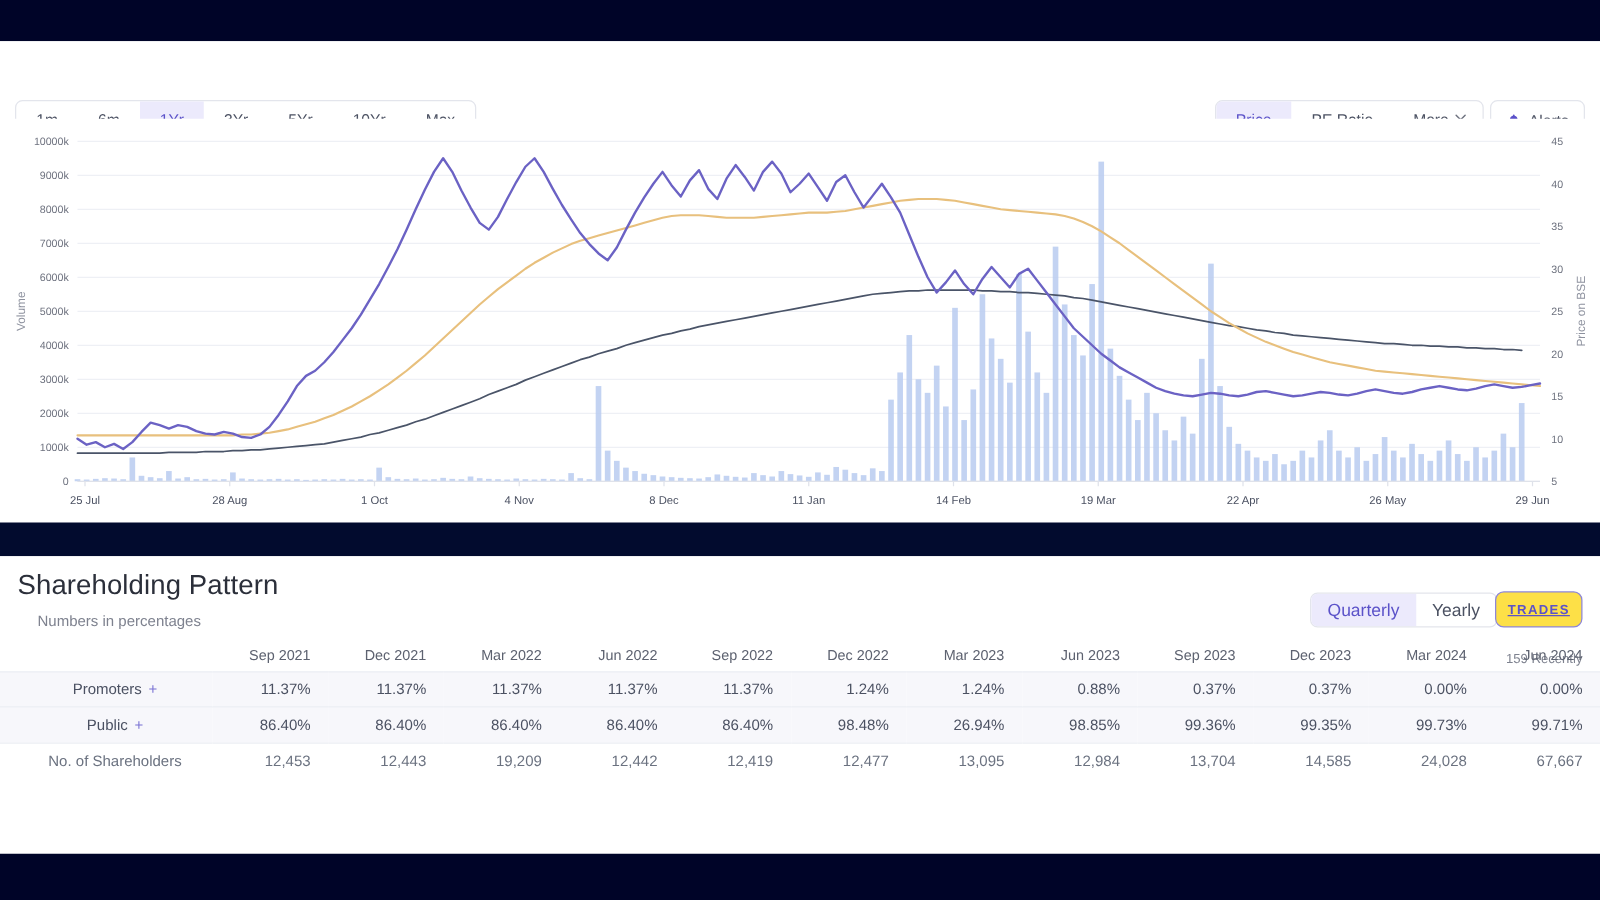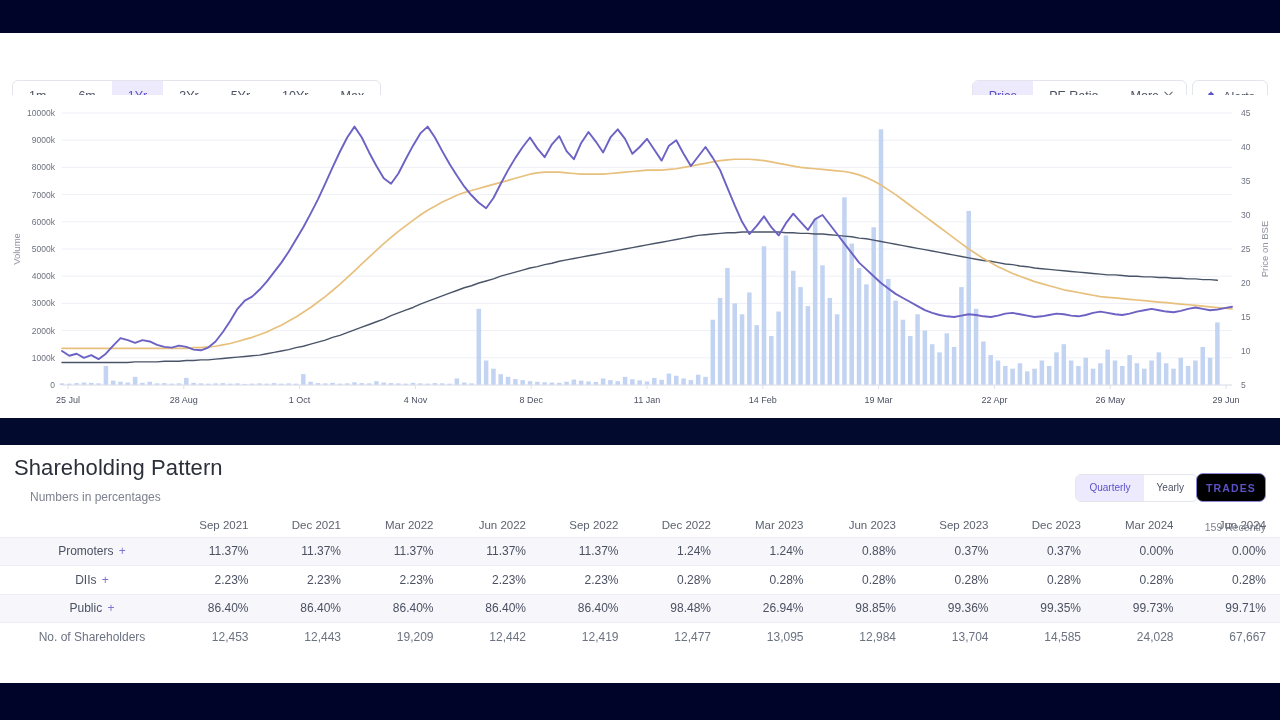--- a/index.html
+++ b/index.html
@@ -50,26 +50,27 @@
   .ax-label { font-size:9.5px; fill:#8d919e; font-family:"Liberation Sans", sans-serif; }
   .ax-tick  { font-size:8.5px; fill:#6e727f; font-family:"Liberation Sans", sans-serif; }
   .ax-xtick { font-size:9px;   fill:#4b5162; font-family:"Liberation Sans", sans-serif; }
 
   
   .sh { position:absolute; left:0; top:445px; width:1280px; height:238px; background:#fff; }
   .sh-title { position:absolute; left:14px; top:10px; font-size:22px; color:#2b2f3a; font-weight:400; letter-spacing:.1px;text-align:center; }
   .sh-sub   { position:absolute; left:30px; top:45px; font-size:12px; color:#7e828f; }
 
   .seg-period { position:absolute; right:82px; top:29px; height:28px; }
-  .seg-period button { font-size:10px; padding:0 13px; line-height:26px; }
+  .seg-period button { font-size:14px; padding:0 13px; line-height:26px; }
   .trades-btn {
     position:absolute; right:14px; top:28px; width:70px; height:29px;
-    border:1.5px solid #8d86d8; border-radius:7px; background:#000000; cursor:pointer;
+    border:1.5px solid #8d86d8; border-radius:7px; background:#fde047; cursor:pointer;
     color:#5b52c9; font-size:10.5px; letter-spacing:1.1px; font-weight:600;
     font-family:"Liberation Sans", sans-serif;
+    text-decoration:underline;
   }
   .trades-sub { position:absolute; right:14px; top:76px; width:86px; text-align:right; font-size:10.5px; color:#7e828f; }
 
   table.sh-table { position:absolute; left:0; top:66px; width:1280px; border-collapse:collapse; table-layout:fixed; }
   table.sh-table th, table.sh-table td {
     font-weight:400; font-size:12px; color:#4b5162;
     padding:0; height:28.5px; vertical-align:middle;
   }
   table.sh-table th.lab, table.sh-table td.lab { text-align:center; padding-left:14px; width:170px; }
   table.sh-table th.val, table.sh-table td.val { text-align:right; padding-right:14px; }
@@ -382,35 +383,20 @@
             <td class="val">11.37%</td>
             <td class="val">11.37%</td>
             <td class="val">1.24%</td>
             <td class="val">1.24%</td>
             <td class="val">0.88%</td>
             <td class="val">0.37%</td>
             <td class="val">0.37%</td>
             <td class="val">0.00%</td>
             <td class="val">0.00%</td>
           </tr>
-          <tr class="rowsep">
-            <td class="lab"><span>DIIs</span><span class="plus"> +</span></td>
-            <td class="val">2.23%</td>
-            <td class="val">2.23%</td>
-            <td class="val">2.23%</td>
-            <td class="val">2.23%</td>
-            <td class="val">2.23%</td>
-            <td class="val">0.28%</td>
-            <td class="val">0.28%</td>
-            <td class="val">0.28%</td>
-            <td class="val">0.28%</td>
-            <td class="val">0.28%</td>
-            <td class="val">0.28%</td>
-            <td class="val">0.28%</td>
-          </tr>
           <tr class="alt rowsep">
             <td class="lab"><span>Public</span><span class="plus"> +</span></td>
             <td class="val">86.40%</td>
             <td class="val">86.40%</td>
             <td class="val">86.40%</td>
             <td class="val">86.40%</td>
             <td class="val">86.40%</td>
             <td class="val">98.48%</td>
             <td class="val">26.94%</td>
             <td class="val">98.85%</td>

